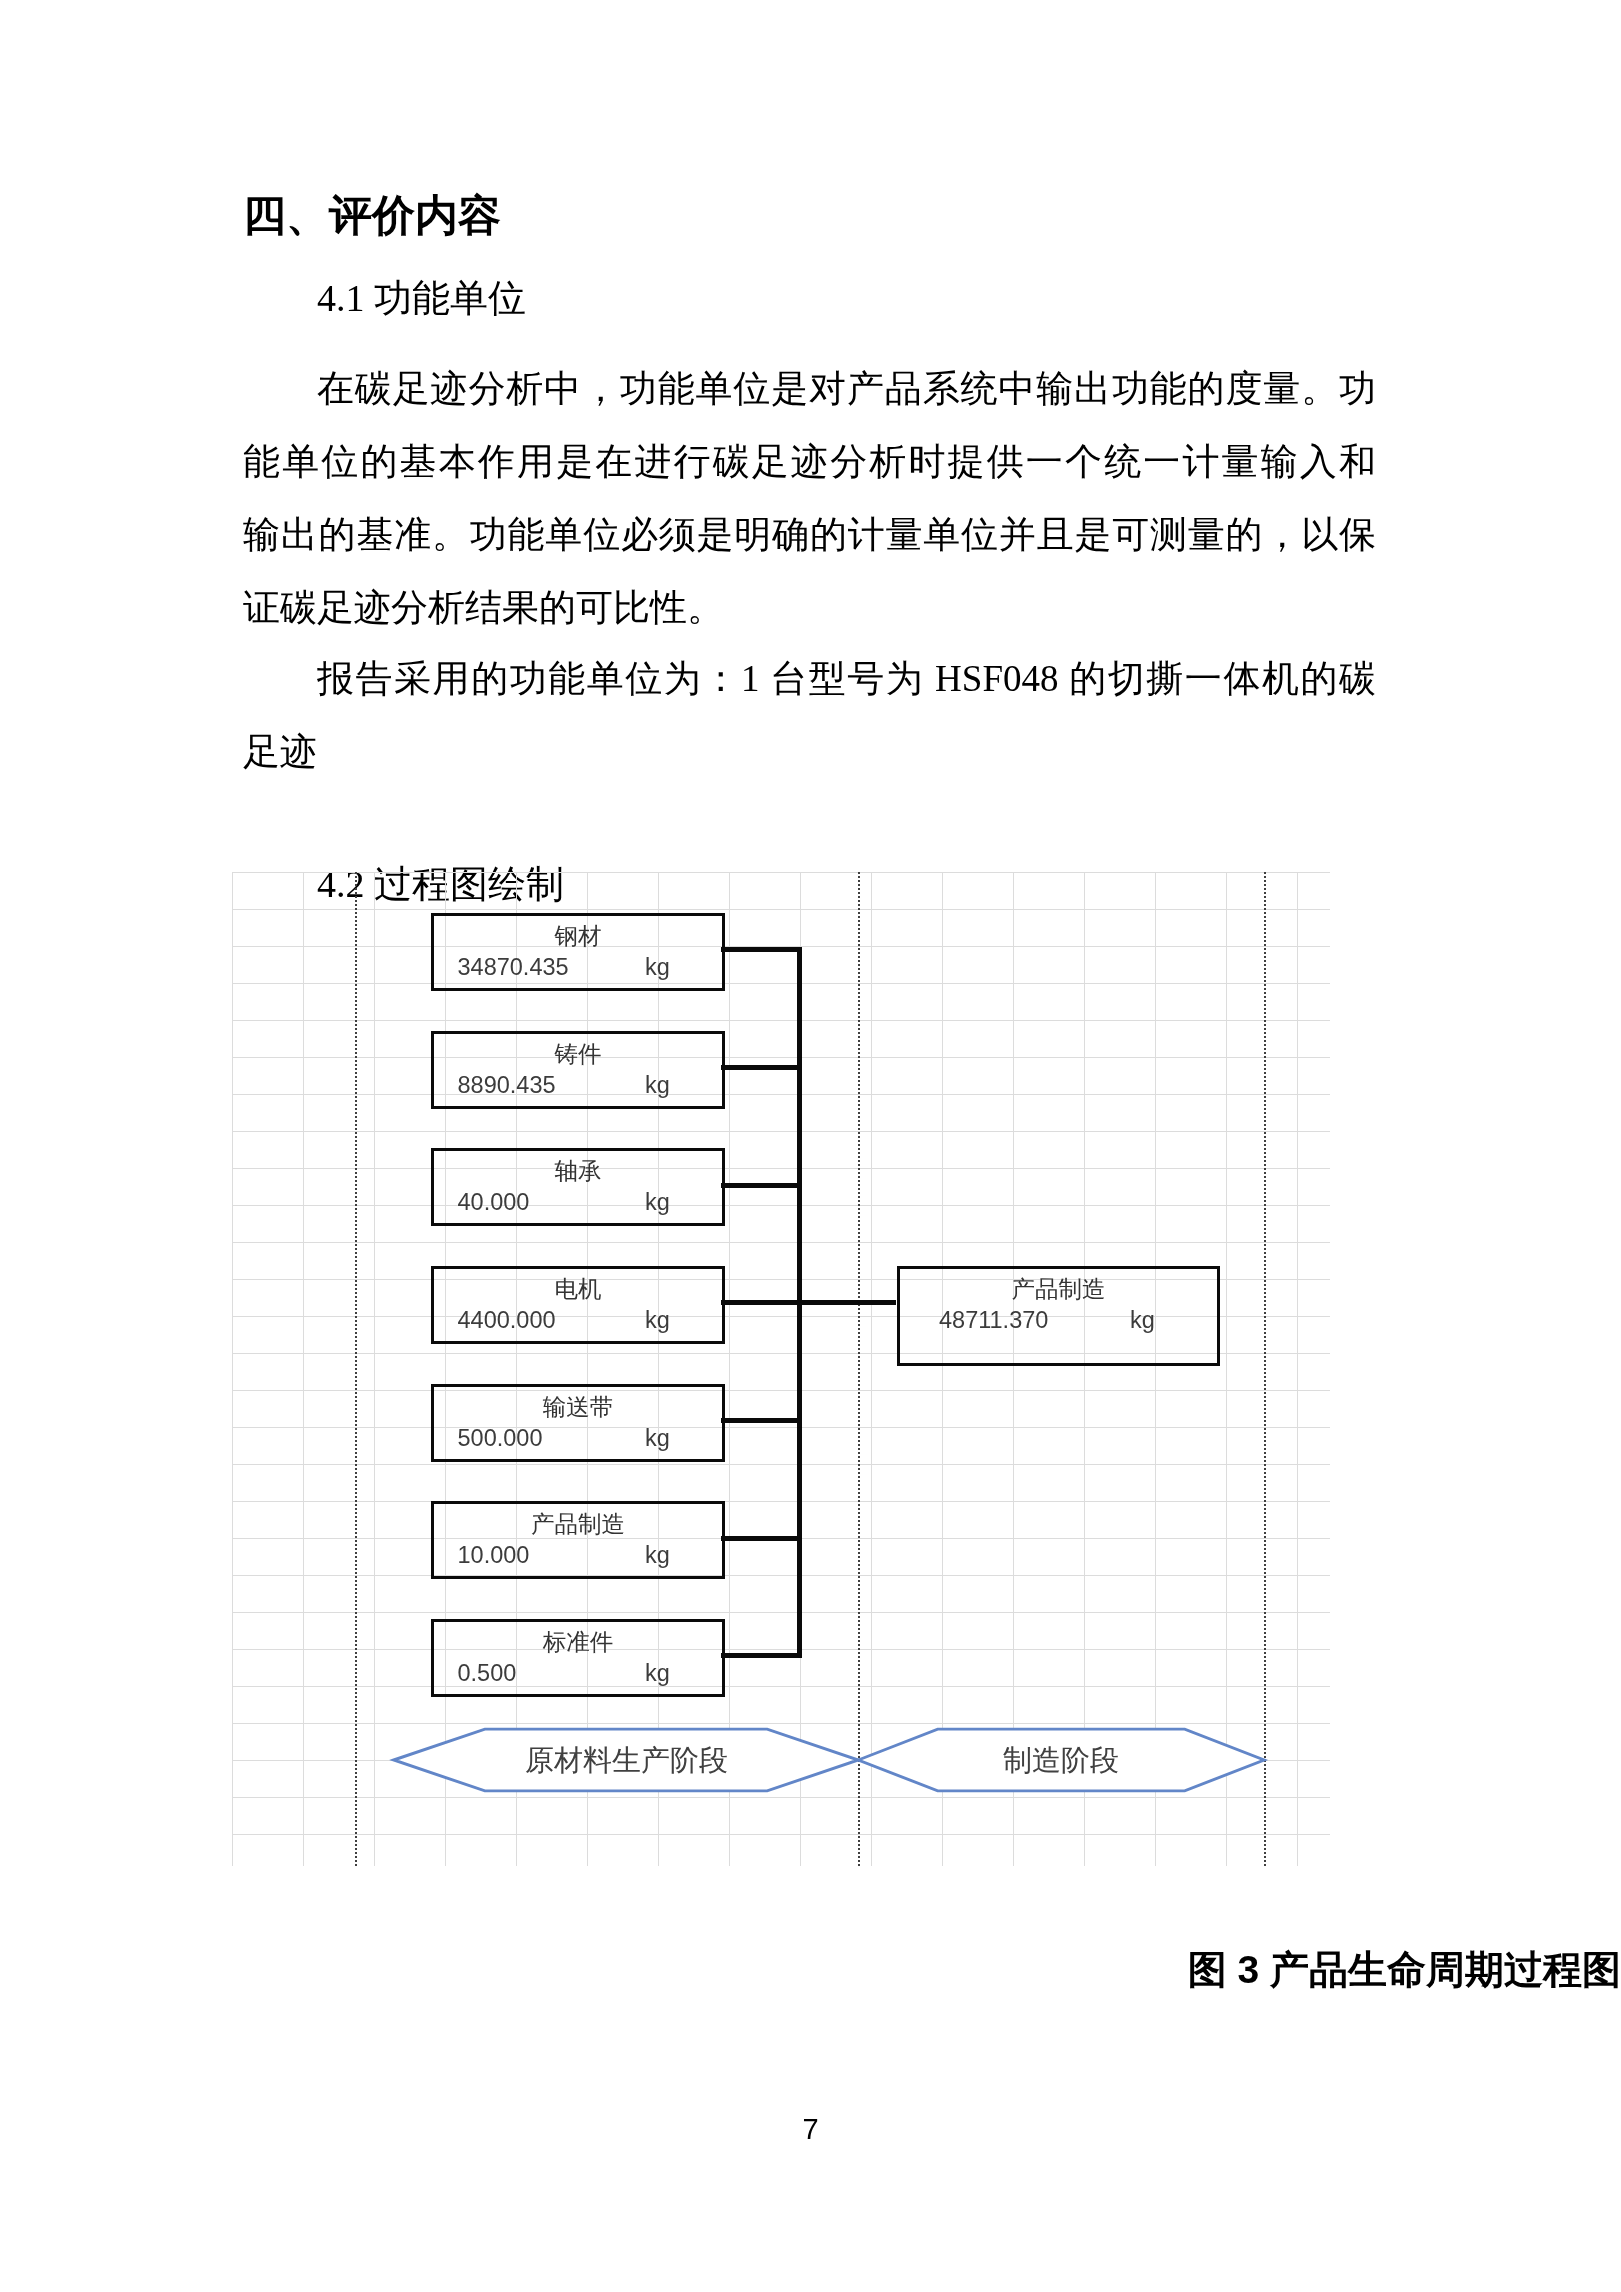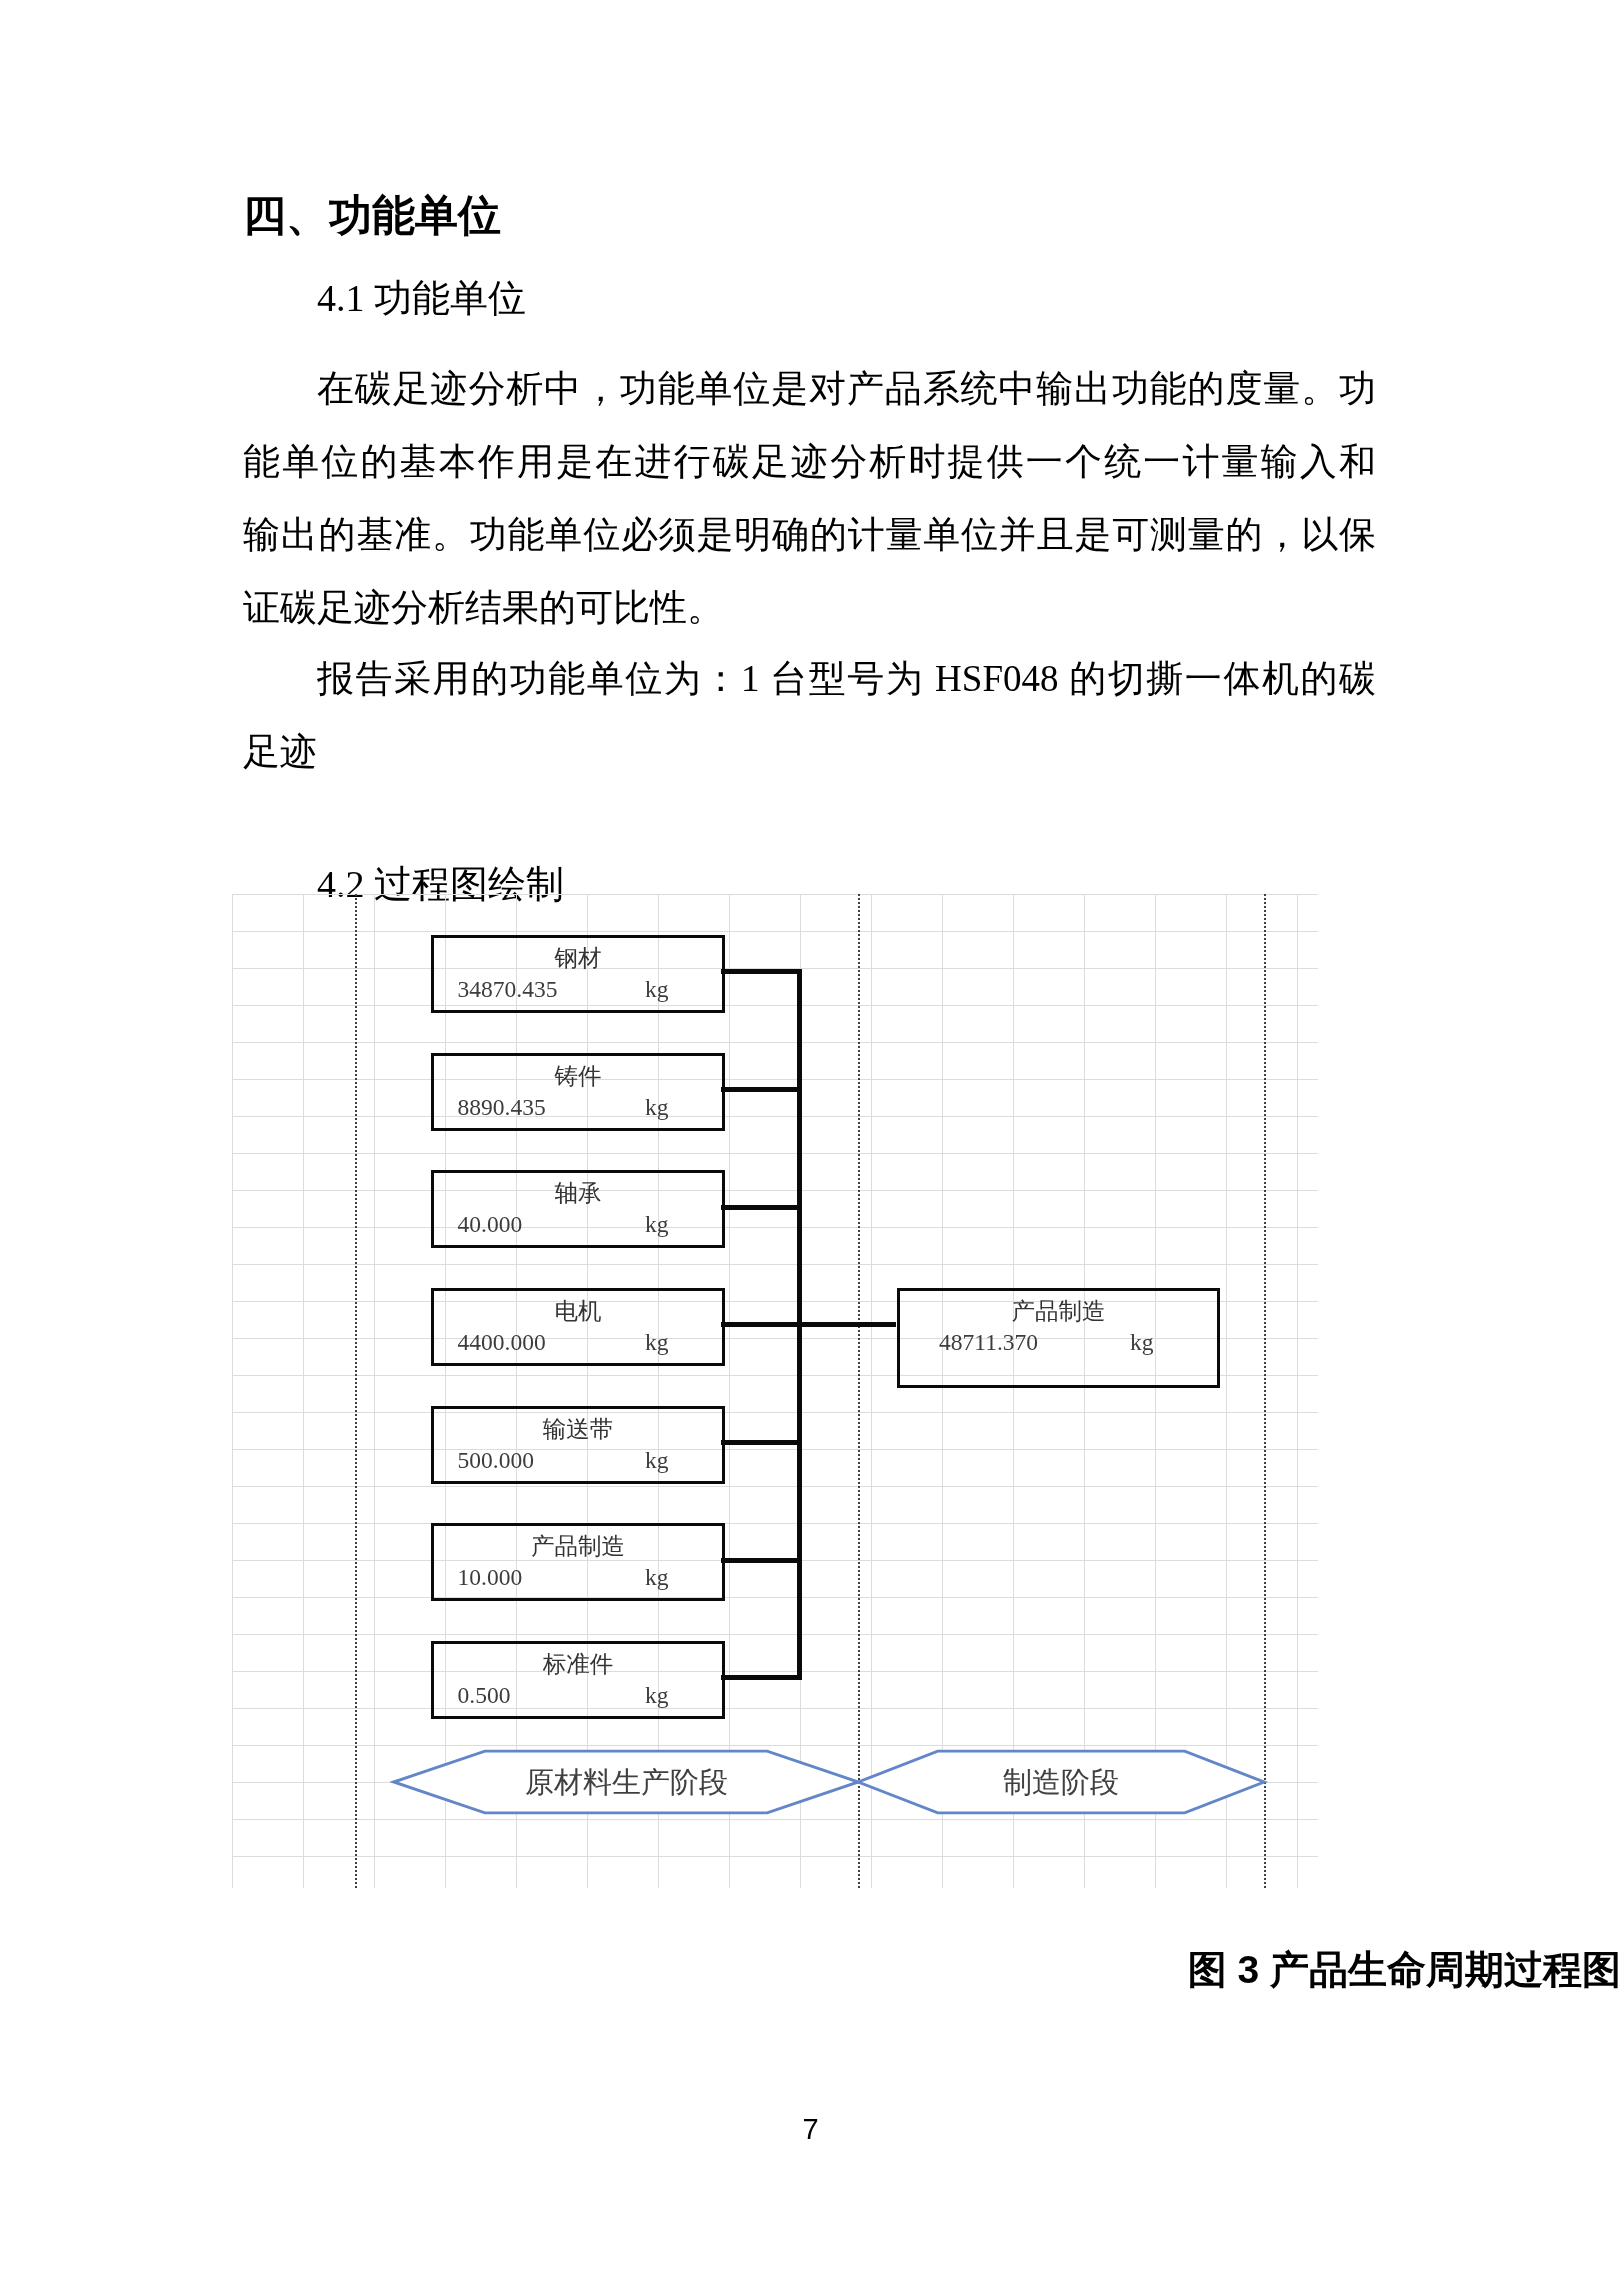--- a/index.html
+++ b/index.html
@@ -26,25 +26,26 @@
   .para{
     position:absolute;left:243px;width:1133px;
     font-size:37px;line-height:73px;color:#000;
   }
   .para1{top:352px;}
   .para2{top:642px;}
   .jline{text-align:justify;text-align-last:justify;}
   .indent{text-indent:74px;}
   
   .diagram{
-    position:absolute;left:232px;top:894px;width:1086px;height:994px;
+    position:absolute;left:232px;top:872px;width:1086px;height:994px;
     background-image:
       repeating-linear-gradient(to right,#dcdcdc 0 1px,transparent 1px 71px),
       repeating-linear-gradient(to bottom,#dcdcdc 0 1px,transparent 1px 37px);
-    font-family:Liberation Serif, serif;
+    font-family:Liberation Sans, sans-serif;
+    padding-left:12px;
   }
   .pagebreak{
     position:absolute;top:0;height:994px;width:0;
     border-left:2px dotted #3f3f3f;
   }
   .pb-left{left:123px;}
   .pb-mid{left:626px;}
   .pb-right{left:1032px;}
   .pbox{
     position:absolute;left:199px;width:294px;height:78px;
@@ -89,21 +90,21 @@
     position:absolute;left:0;right:0;top:2113px;text-align:center;
     font-size:29px;color:#000;
     font-family:"Liberation Sans","DejaVu Sans",sans-serif;
   }
 </style>
 </head>
 <body>
 
 <div class="page">
 
-  <div class="h-main">四、功能单位</div>
+  <div class="h-main">四、评价内容</div>
 
   <div class="h-sub h-41">4.1 功能单位</div>
 
   <div class="para para1">
     <div class="jline indent">在碳足迹分析中，功能单位是对产品系统中输出功能的度量。功</div>
     <div class="jline">能单位的基本作用是在进行碳足迹分析时提供一个统一计量输入和</div>
     <div class="jline">输出的基准。功能单位必须是明确的计量单位并且是可测量的，以保</div>
     <div>证碳足迹分析结果的可比性。</div>
   </div>
 

